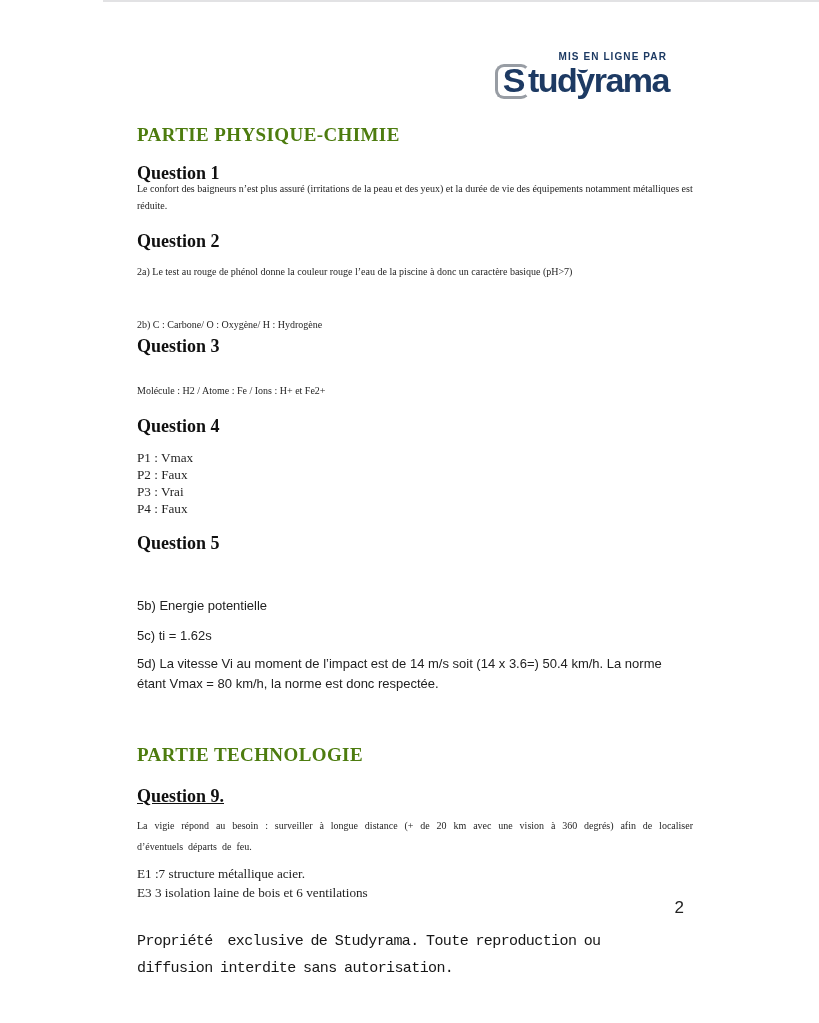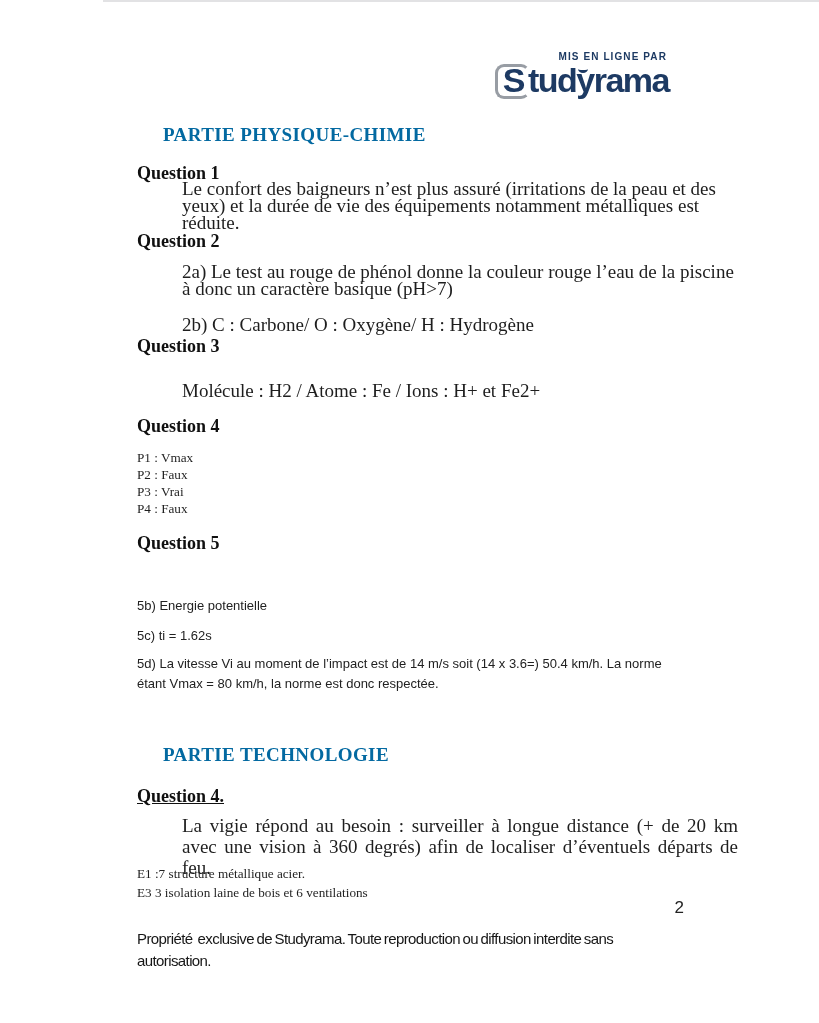--- a/index.html
+++ b/index.html
@@ -43,44 +43,43 @@
   .brand-y { position:relative; display:inline-block; }
   .brand-y::after {
     content:""; position:absolute; left:2px; top:2px;
     width:10px; height:5px;
     border-bottom:3px solid #1d3a63;
     border-radius:0 0 50% 50%;
   }
   
   .blk { position:absolute; left:137px; width:556px; }
   .h1 {
-    font-size:19px; font-weight:700; color:#0369a1;
+    font-size:19px; font-weight:700; color:#4d7c0f;
     letter-spacing:0.4px;
-    margin-left:26px;
   }
   .h2 { font-size:18px; font-weight:700; color:#101010; }
   .h2.u { text-decoration:underline; }
-  .serif-p { font-size:19px; line-height:17px;margin-left:45px; }
+  .serif-p { font-size:10px; line-height:17px; }
   .serif-p.justify { line-height:21px; text-align:justify; word-spacing:2.5px; }
   .serif-lines { font-size:13.2px; line-height:17px; }
   .serif-lines.wide { line-height:18.5px; }
   .sans-p {
     font-family:"Liberation Sans", sans-serif;
     font-size:13px; line-height:20px; color:#222222;
   }
   .page-num {
     position:absolute; left:137px; top:898px; width:547px;
     text-align:right;
     font-family:"Liberation Sans", sans-serif;
     font-size:17px; color:#222222;
   }
   .footer {
     position:absolute; left:137px; top:928px; width:525px;
-    font-family:Liberation Sans, sans-serif;
-    font-size:15px; line-height:22px; color:#161616;
+    font-family:Liberation Mono, monospace;
+    font-size:15px; line-height:27px; color:#161616;
     letter-spacing:-0.6px; word-spacing:-1px;
     white-space:pre-wrap;
   }
   .next-page-edge {
     position:absolute; left:50px; top:1011px; width:734px; height:12px;
     background:#f4f4f6;
   }
 </style>
 </head>
 <body>
@@ -114,21 +113,21 @@
     <div>P4 : Faux</div>
   </div>
 
   <div class="blk h2" style="top:533px;">Question 5</div>
   <div class="blk sans-p" style="top:596px;">5b) Energie potentielle</div>
   <div class="blk sans-p" style="top:626px;">5c) ti = 1.62s</div>
   <div class="blk sans-p" style="top:654px;">5d) La vitesse Vi au moment de l’impact est de 14 m/s soit (14 x 3.6=) 50.4 km/h. La norme étant Vmax = 80 km/h, la norme est donc respectée.</div>
 
   <div class="blk h1" style="top:744px;">PARTIE TECHNOLOGIE</div>
 
-  <div class="blk h2 u" style="top:786px;">Question 4.</div>
+  <div class="blk h2 u" style="top:786px;">Question 9.</div>
   <div class="blk serif-p justify" style="top:815px;">La vigie répond au besoin : surveiller à longue distance (+ de 20 km avec une vision à 360 degrés) afin de localiser d’éventuels départs de feu.</div>
   <div class="blk serif-lines wide" style="top:865px;">
     <div>E1 :7 structure métallique acier.</div>
     <div>E3 3 isolation laine de bois et 6 ventilations</div>
   </div>
 
   <div class="page-num">2</div>
 
   <div class="footer">Propriété  exclusive de Studyrama. Toute reproduction ou diffusion interdite sans autorisation.</div>
 

